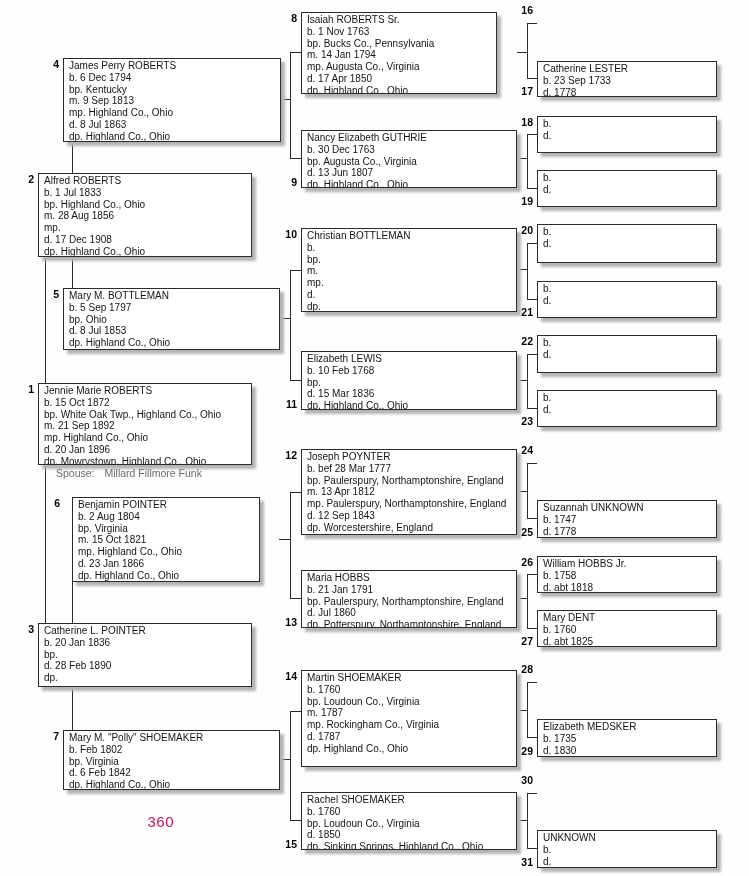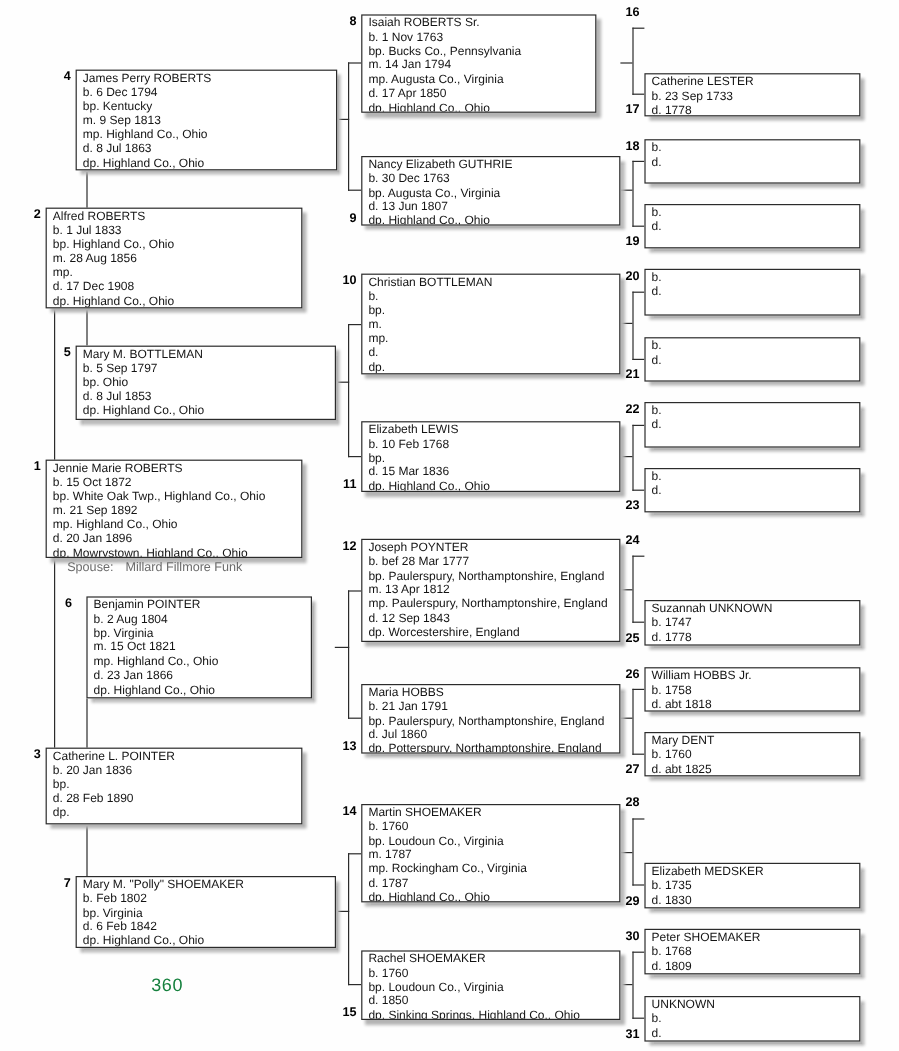--- a/index.html
+++ b/index.html
@@ -24,21 +24,21 @@
   }
   
   .vline{position:absolute;z-index:1;width:0;border-left:1.5px solid #2b2b2b;}
   .hline{position:absolute;z-index:1;height:0;border-top:1.5px solid #2b2b2b;}
   .bracket{
     position:absolute;z-index:1;box-sizing:border-box;
     border-left:1.5px solid #2b2b2b;border-top:1.5px solid #2b2b2b;border-bottom:1.5px solid #2b2b2b;
   }
   .spouse{position:absolute;left:56px;top:467px;z-index:2;font-size:10.5px;color:#6b6b6b;white-space:nowrap;}
   .spouse .lab{margin-right:10px;}
-  .pagenum{position:absolute;left:126px;top:813px;width:48px;text-align:left;font-size:15px;color:#15803d;letter-spacing:0.5px;z-index:2;}
+  .pagenum{position:absolute;left:126px;top:813px;width:48px;text-align:right;font-size:15px;color:#be185d;letter-spacing:0.5px;z-index:2;}
 </style>
 </head>
 <body>
 
 <div class="stage">
 
   <div class="vline" style="left:72px;top:142px;height:146px"></div>
   <div class="vline" style="left:45px;top:257px;height:367px"></div>
   <div class="vline" style="left:72px;top:582px;height:148px"></div>
 
@@ -197,21 +197,21 @@
   <span class="pnum" style="left:277px;top:616px">13</span>
   <div class="pbox" style="left:301px;top:570px;width:216px;height:58px">
     <div class="ln">Maria HOBBS</div>
     <div class="ln">b. 21 Jan 1791</div>
     <div class="ln">bp. Paulerspury, Northamptonshire, England</div>
     <div class="ln">d. Jul 1860</div>
     <div class="ln">dp. Potterspury, Northamptonshire, England</div>
   </div>
 
   <span class="pnum" style="left:277px;top:670px">14</span>
-  <div class="pbox" style="left:301px;top:670px;width:216px;height:82px">
+  <div class="pbox" style="left:301px;top:670px;width:216px;height:97px">
     <div class="ln">Martin SHOEMAKER</div>
     <div class="ln">b. 1760</div>
     <div class="ln">bp. Loudoun Co., Virginia</div>
     <div class="ln">m. 1787</div>
     <div class="ln">mp. Rockingham Co., Virginia</div>
     <div class="ln">d. 1787</div>
     <div class="ln">dp. Highland Co., Ohio</div>
   </div>
 
   <span class="pnum" style="left:277px;top:838px">15</span>
@@ -300,25 +300,20 @@
   <span class="pnum" style="left:513px;top:663px">28</span>
 
   <span class="pnum" style="left:513px;top:745px">29</span>
   <div class="pbox" style="left:537px;top:719px;width:180px;height:38px">
     <div class="ln">Elizabeth MEDSKER</div>
     <div class="ln">b. 1735</div>
     <div class="ln">d. 1830</div>
   </div>
 
   <span class="pnum" style="left:513px;top:774px">30</span>
-  <div class="pbox" style="left:537px;top:774px;width:180px;height:38px">
-    <div class="ln">Peter SHOEMAKER</div>
-    <div class="ln">b. 1768</div>
-    <div class="ln">d. 1809</div>
-  </div>
 
   <span class="pnum" style="left:513px;top:856px">31</span>
   <div class="pbox" style="left:537px;top:830px;width:180px;height:38px">
     <div class="ln">UNKNOWN</div>
     <div class="ln">b.</div>
     <div class="ln">d.</div>
   </div>
 
   <div class="pagenum">360</div>
 

